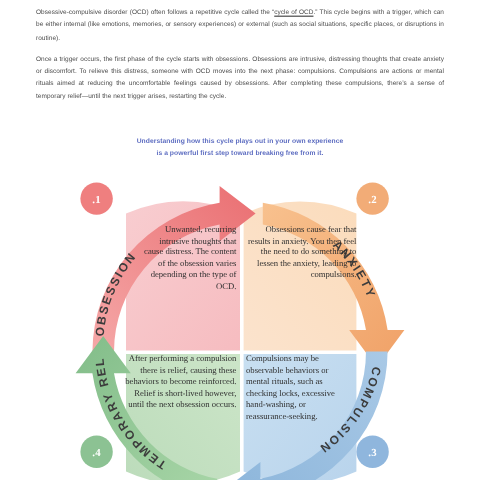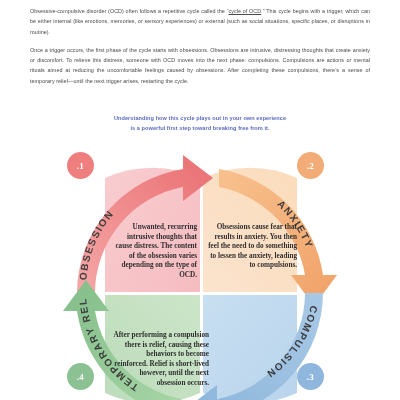--- a/index.html
+++ b/index.html
@@ -70,36 +70,35 @@
     left: 0;
     top: 0;
     width: 290px;
     height: 255px;
   }
 
   
   .q-text {
     position: absolute;
     font-family: "Liberation Serif", serif;
-    font-weight: bold;
+    font-weight: normal;
     font-size: 7.2px;
     line-height: 9.6px;
     color: #2f2f2f;
-    margin-top: 36px;
   }
   .q-text.q1 {
     left: 60px;  top: 42px;  width: 82px;
     text-align: right;
   }
   .q-text.q2 {
     left: 150px; top: 42px;  width: 92px;
     text-align: right;
   }
   .q-text.q4 {
-    left: 58px;  top: 150px; width: 96px;
+    left: 46px;  top: 150px; width: 96px;
     text-align: right;
   }
   .q-text.q3 {
     left: 150px; top: 150px; width: 86px;
     text-align: left;
   }
 
   
   .badge {
     position: absolute;
@@ -222,20 +221,21 @@
           <textPath href="#pComText" startOffset="10%">COMPULSION</textPath>
         </text>
         <text>
           <textPath href="#pRelText" startOffset="4%">TEMPORARY RELIEF</textPath>
         </text>
       </g>
     </svg>
 
     <div class="q-text q1">Unwanted, recurring intrusive thoughts that cause distress. The content of the obsession varies depending on the type of OCD.</div>
     <div class="q-text q2">Obsessions cause fear that results in anxiety. You then feel the need to do something to lessen the anxiety, leading to compulsions.</div>
+    <div class="q-text q3">Compulsions may be observable behaviors or mental rituals, such as checking locks, excessive hand-washing, or reassurance-seeking.</div>
     <div class="q-text q4">After performing a compulsion there is relief, causing these behaviors to become reinforced. Relief is short-lived however, until the next obsession occurs.</div>
 
     <div class="badge b1">.1</div>
     <div class="badge b2">.2</div>
     <div class="badge b3">.3</div>
     <div class="badge b4">.4</div>
   </div>
 
 </div>
 

